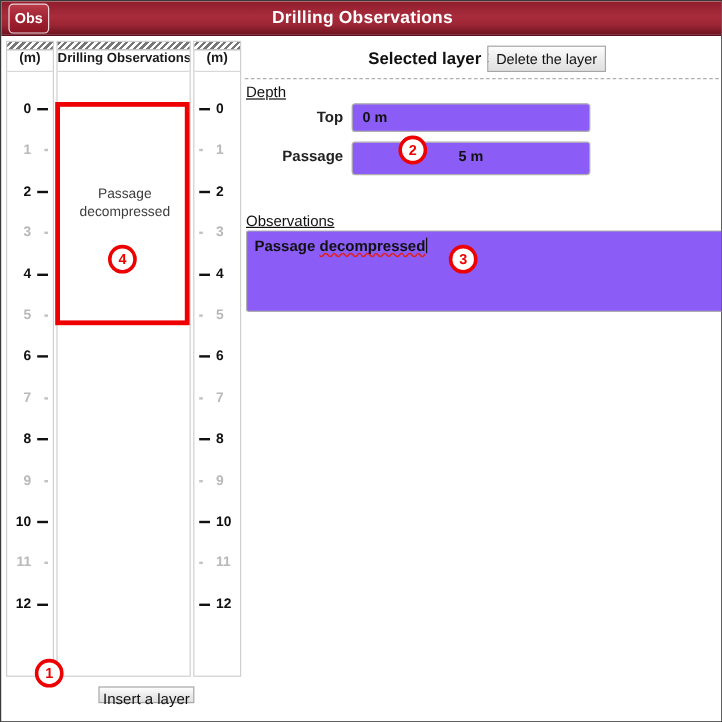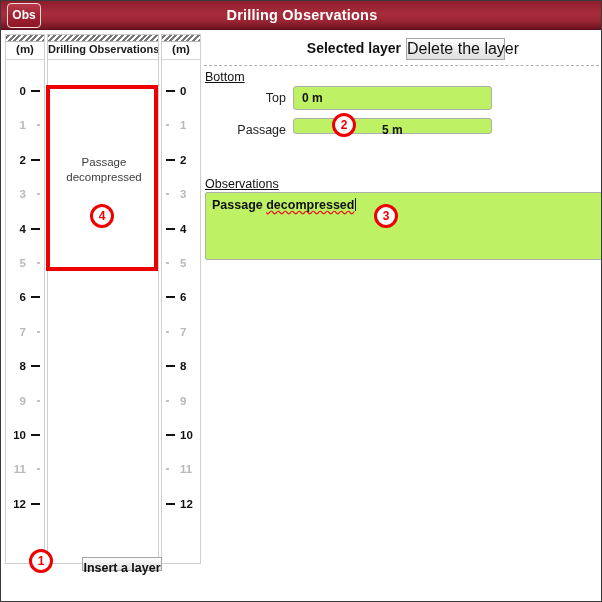--- a/index.html
+++ b/index.html
@@ -129,21 +129,21 @@
     position: absolute;
     background: linear-gradient(to bottom, #fdfdfd 0%, #ececec 50%, #e0e0e0 100%);
     border: 1px solid #a6a6a6;
     box-sizing: border-box;
     font-size: 12.5px;
     color: #111111;
     text-align: center;
     white-space: nowrap;
   }
   #btn-add    { left: 4px;  top: 571px; width: 72px;  height: 23px; line-height: 21px; }
-  #btn-insert { left: 81px; top: 556px; width: 80px;  height: 14px; line-height: 21px; font-weight: bold; }
+  #btn-insert { left: 81px; top: 571px; width: 80px;  height: 14px; line-height: 21px; }
 
   
   #editor {
     position: absolute; left: 203px; top: 33px;
     width: 395px; height: 560px;
   }
   #selected-row {
     position: absolute; left: 0; top: 4px;
     width: 395px; height: 22px;
   }
@@ -153,21 +153,21 @@
     line-height: 21px; white-space: nowrap;
   }
   #selected-num {
     position: absolute; right: 187px; top: 0;
     font-size: 11.5px; color: #111111;
     line-height: 22px;
   }
   #btn-delete {
     position: absolute; left: 202px; top: 0;
     width: 99px; height: 22px; line-height: 20px;
-    font-size: 16px;
+    font-size: 12px;
   }
   #dash-sep {
     position: absolute; left: 0; top: 31px;
     width: 395px; height: 0;
     border-top: 1px dashed #b0b0b0;
   }
 
   .section-label {
     position: absolute;
     font-size: 12.5px;
@@ -177,40 +177,41 @@
   }
   #lbl-depth { left: 1px; top: 36px; }
   #lbl-observation { left: 1px; top: 143px; }
 
   .field-label {
     position: absolute;
     font-size: 12.5px;
     color: #222222;
     text-align: right;
     white-space: nowrap;
+    font-weight: bold;
   }
   #lbl-top    { left: 10px; top: 57px; width: 72px; }
   #lbl-bottom { left: 10px; top: 89px; width: 72px; }
 
   .textbox {
     position: absolute;
-    background: #bef264;
+    background: #8b5cf6;
     border: 1px solid #aeaeae;
     border-radius: 3px;
     box-sizing: border-box;
     font-size: 12px;
     font-weight: bold;
     color: #111111;
   }
   #fld-top {
     left: 89px; top: 52px; width: 199px; height: 24px;
     line-height: 22px; padding-left: 8px;
   }
   #fld-bottom {
-    left: 89px; top: 84px; width: 199px; height: 16px;
+    left: 89px; top: 84px; width: 199px; height: 28px;
     line-height: 22px; padding-left: 24px;
   }
   #fld-bottom .val { position: absolute; left: 88px; top: 0; }
 
   #fld-observation {
     left: 1px; top: 158px; width: 401px; height: 68px;
     padding: 4px 6px;
     border-radius: 2px;
     font-weight: normal;
   }
@@ -409,21 +410,21 @@
   <div id="editor">
 
     <div id="selected-row">
       <div id="selected-label">Selected layer</div>
       <div id="selected-num">1</div>
       <div class="btn" id="btn-delete">Delete the layer</div>
     </div>
 
     <div id="dash-sep"></div>
 
-    <div class="section-label" id="lbl-depth">Bottom</div>
+    <div class="section-label" id="lbl-depth">Depth</div>
 
     <div class="field-label" id="lbl-top">Top</div>
     <div class="textbox" id="fld-top">0 m</div>
 
     <div class="field-label" id="lbl-bottom">Passage</div>
     <div class="textbox" id="fld-bottom">
       <span class="val">5 m</span>
     </div>
 
     <div class="section-label" id="lbl-observation">Observations</div>

